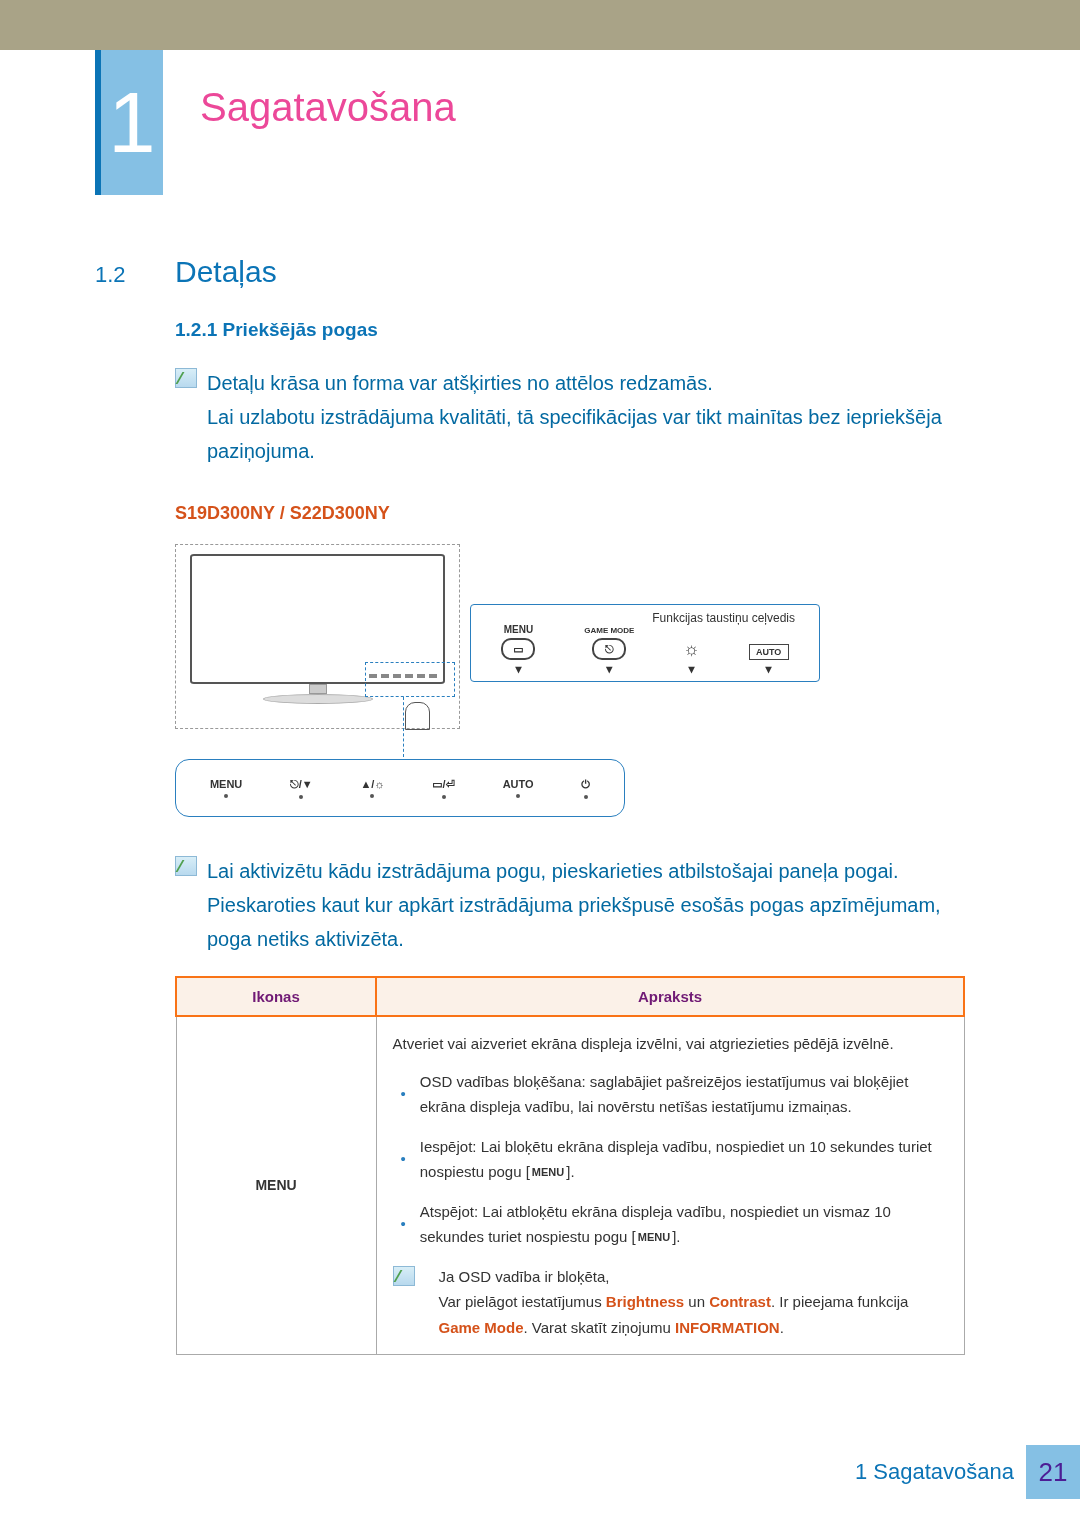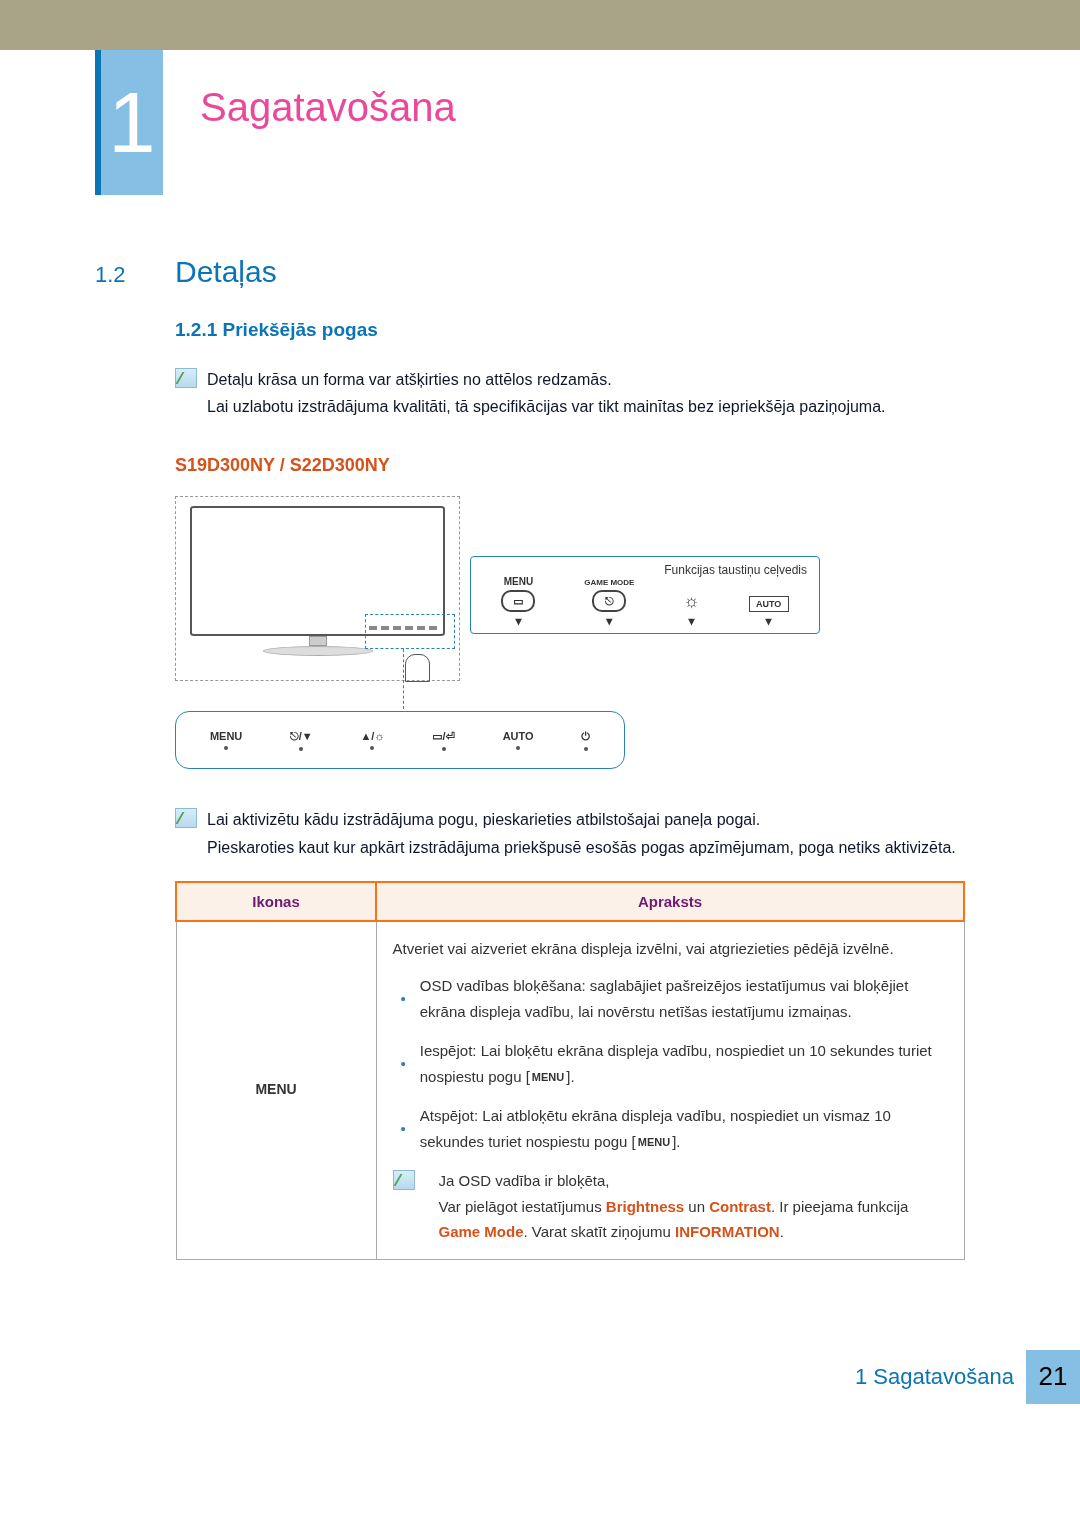--- a/index.html
+++ b/index.html
@@ -56,21 +56,21 @@
     width: 22px; height: 20px; flex-shrink: 0;
     background: linear-gradient(#d8eef7,#b8d9ee);
     border: 1px solid #8db9d6;
     position: relative; margin-right: 10px; margin-top:2px;
   }
   .note-icon::after {
     content: ""; position: absolute; left:3px; top:3px; right:3px; bottom:3px;
     border-left: 2px solid #4fa04f;
     transform: skewX(-30deg);
   }
-  .note-text { font-size: 16px; line-height: 1.7; color: #0f172a; }
+  .note-text { font-size: 20px; line-height: 1.7; color: #0369a1; }
   .model-hdr { color: #d5521a; font-size: 18px; font-weight: bold; margin-left: 80px; margin-top: 35px; margin-bottom: 20px; }
   .diagram-wrap { margin-left: 80px; margin-bottom: 25px; }
   .diagram { position: relative; width: 650px; height: 285px; }
   .dash-large {
     position: absolute; left:0; top:0; width: 285px; height: 185px;
     border: 1px dashed #999;
   }
   .dash-inner {
     position: absolute; left: 190px; top: 118px; width: 90px; height: 35px;
     border: 1px dashed #2a7fbf;
@@ -89,21 +89,21 @@
   }
   .btn-strip-small span { width:8px; height:4px; background:#888; }
   .hand-icon {
     position: absolute; left: 230px; top: 158px; width: 25px; height: 28px;
     border:1px solid #555; border-top-left-radius:10px; border-top-right-radius:10px;
   }
   .blue-box {
     position: absolute; left: 295px; top: 60px; width: 350px; height: 78px;
     border: 1.5px solid #2a7fbf; border-radius: 4px;
   }
-  .bb-title { position:absolute; top:6px; right:12px; font-size:12px; color:#333; }
+  .bb-title { position:absolute; top:6px; right:24px; font-size:12px; color:#333; }
   .bb-row { position:absolute; bottom:6px; left:0; right:0; display:flex; justify-content:space-around; align-items:flex-end; padding:0 6px;}
   .bb-col { display:flex; flex-direction:column; align-items:center; gap:3px; font-size:10px; font-weight:bold;}
   .bb-col .lbl { font-size:10px; }
   .bb-col .sym { width:34px; height:22px; border:2px solid #444; border-radius:10px; display:flex; align-items:center; justify-content:center; font-size:11px;}
   .bb-col .arrow { font-size:12px; line-height:1; }
   .auto-chip { width:40px; height:16px; background:#fff; border:1.5px solid #444; font-size:9px; font-weight:bold; display:flex; align-items:center; justify-content:center;}
   .bottom-panel {
     position: absolute; left:0; top: 215px; width: 450px; height: 58px;
     border: 1.5px solid #2a7fbf; border-radius: 14px;
     display:flex; justify-content:space-around; align-items:center; padding: 6px 10px;
@@ -124,21 +124,21 @@
   .bullets .b::before { content:"•"; color:#2a7fbf; margin-right:14px; flex-shrink:0; }
   .inline-note { display:flex; margin-top:10px;gap:14px; }
   .inline-note .note-icon { margin-top:2px; }
   .emph { color:#d5521a; font-weight:bold; }
   .menu-inline { display:inline-block; font-size:11px; font-weight:bold; border:0; padding:0 2px; transform:translateY(-1px);}
   .footer {
     display:flex; justify-content:flex-end; align-items:center;
     margin-top: 90px; height: 54px;
   }
   .footer-label { color:#0b74b6; font-size:22px; margin-right:12px; }
-  .page-num-box { width:54px; height:54px; background:#85c0e4; color:#000000; font-size:26px; display:flex; align-items:center; justify-content:center; }
+  .page-num-box { width:54px; height:54px; background:#85c0e4; color:#4c1d95; font-size:26px; display:flex; align-items:center; justify-content:center; }
 </style>
 </head>
 <body>
 
 <div class="top-bar"></div>
 <div class="header-area">
   <div class="left-stripe"></div>
   <div class="big-num-box">1</div>
   <div class="chapter-title">Sagatavošana</div>
 </div>

